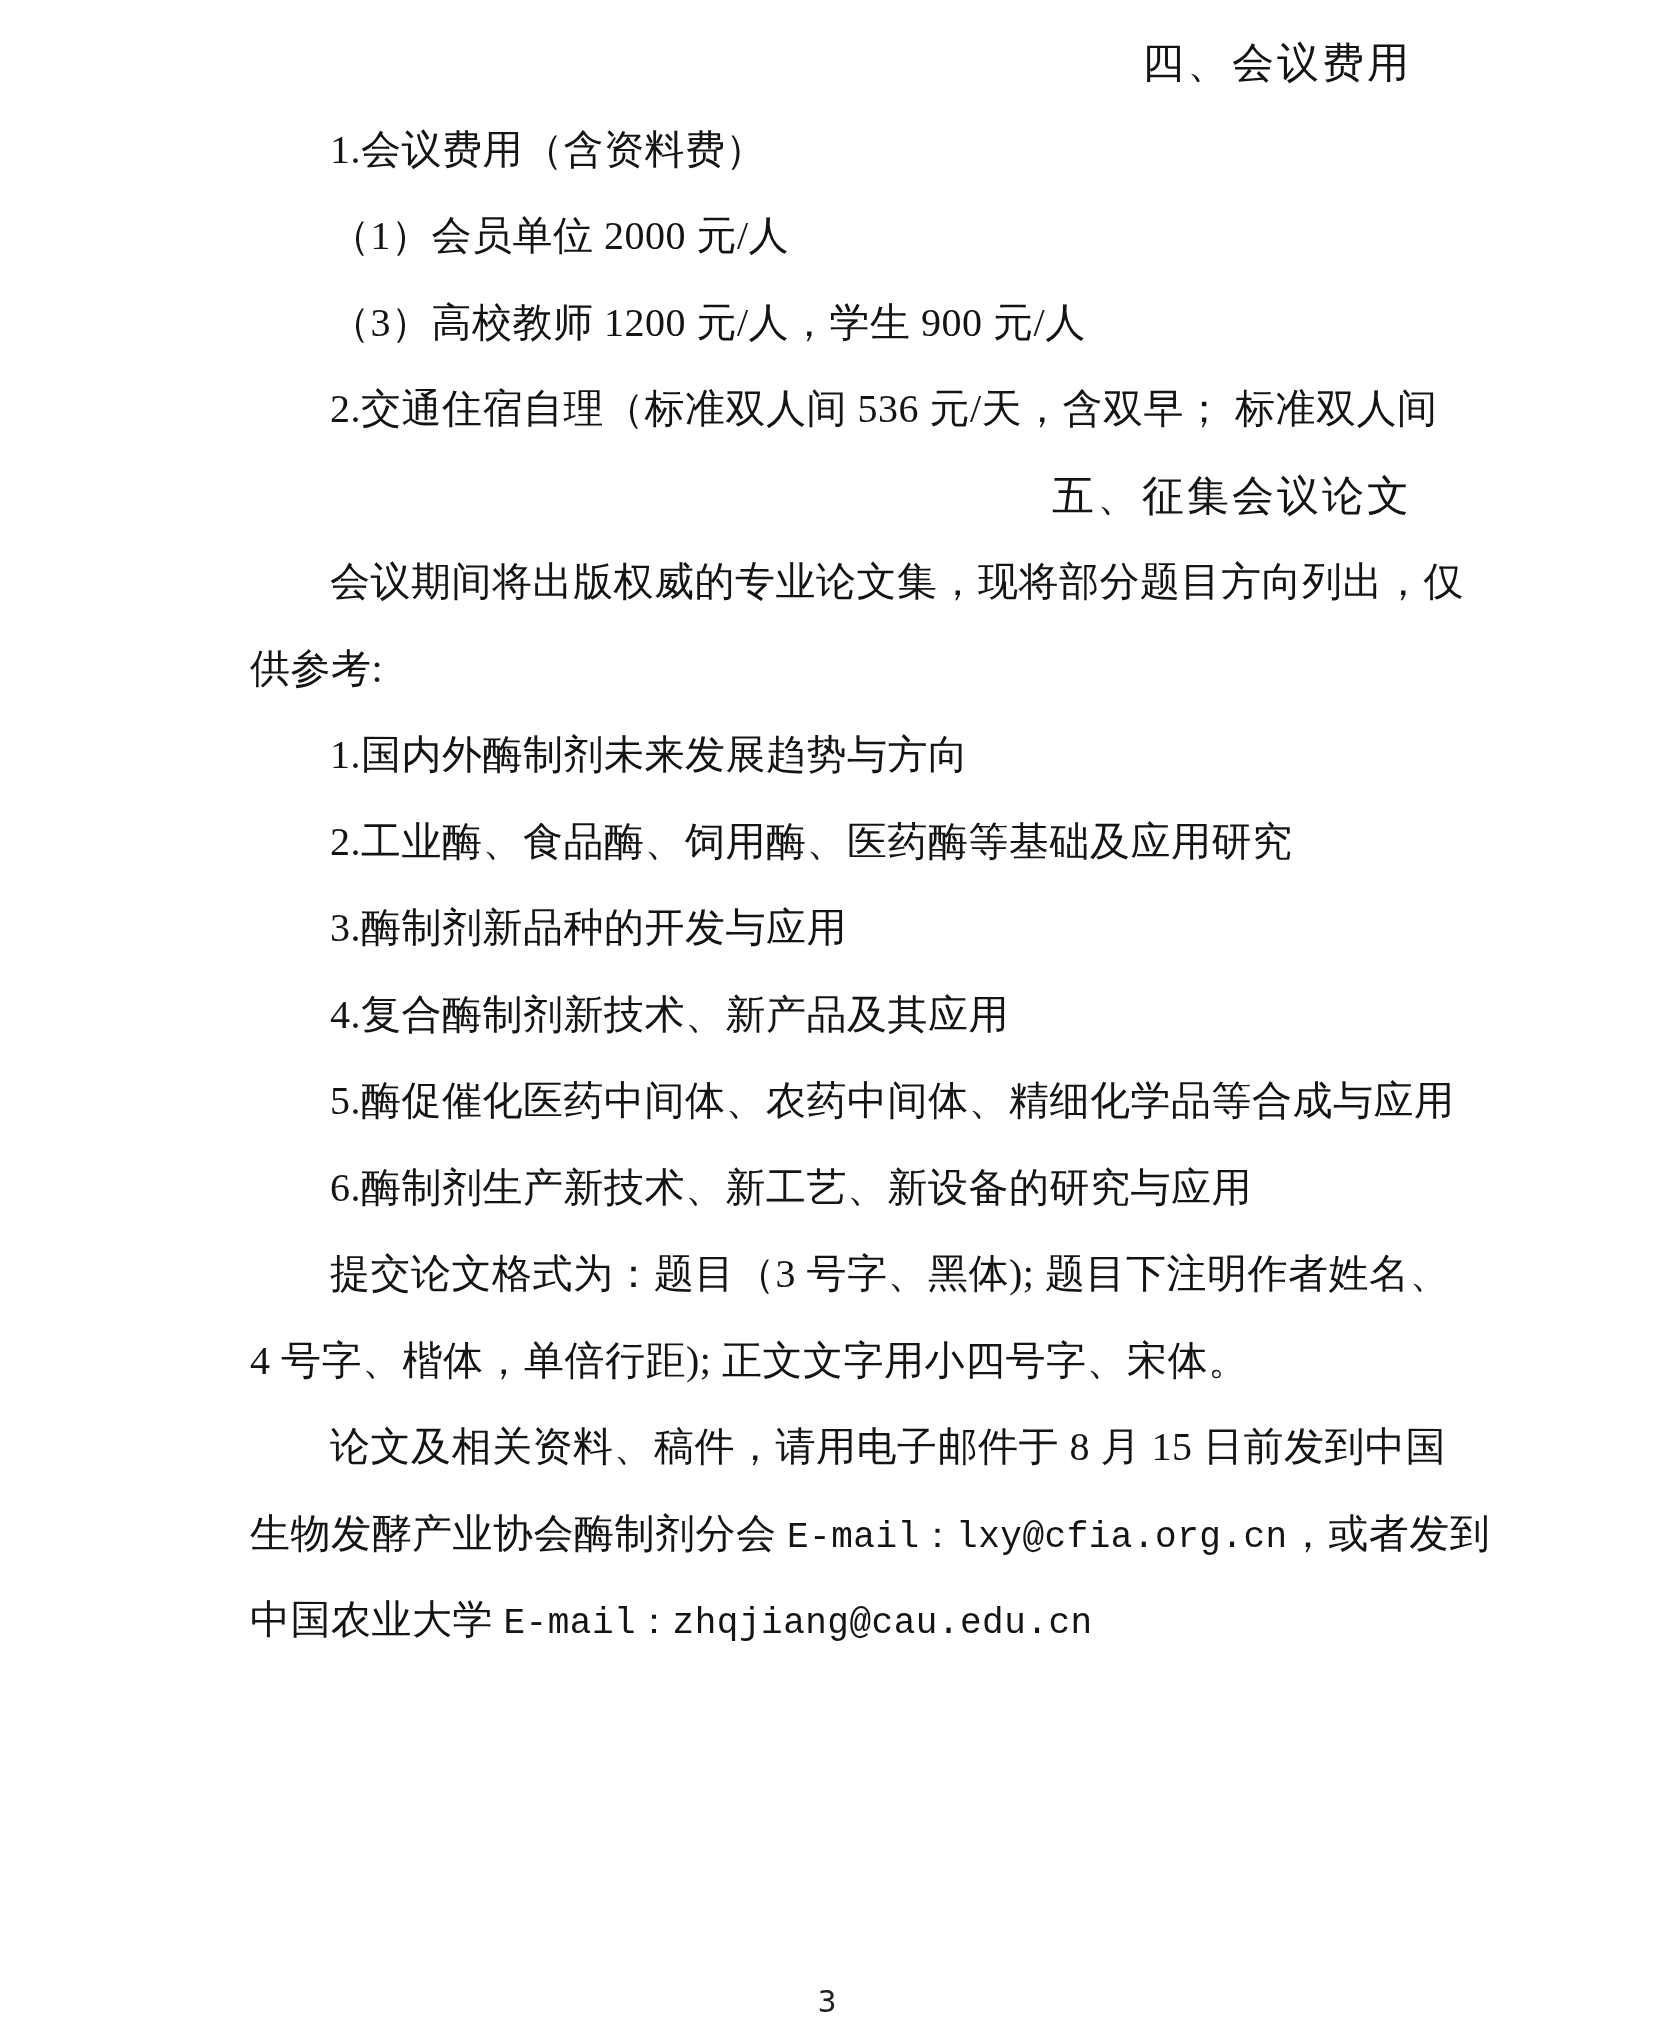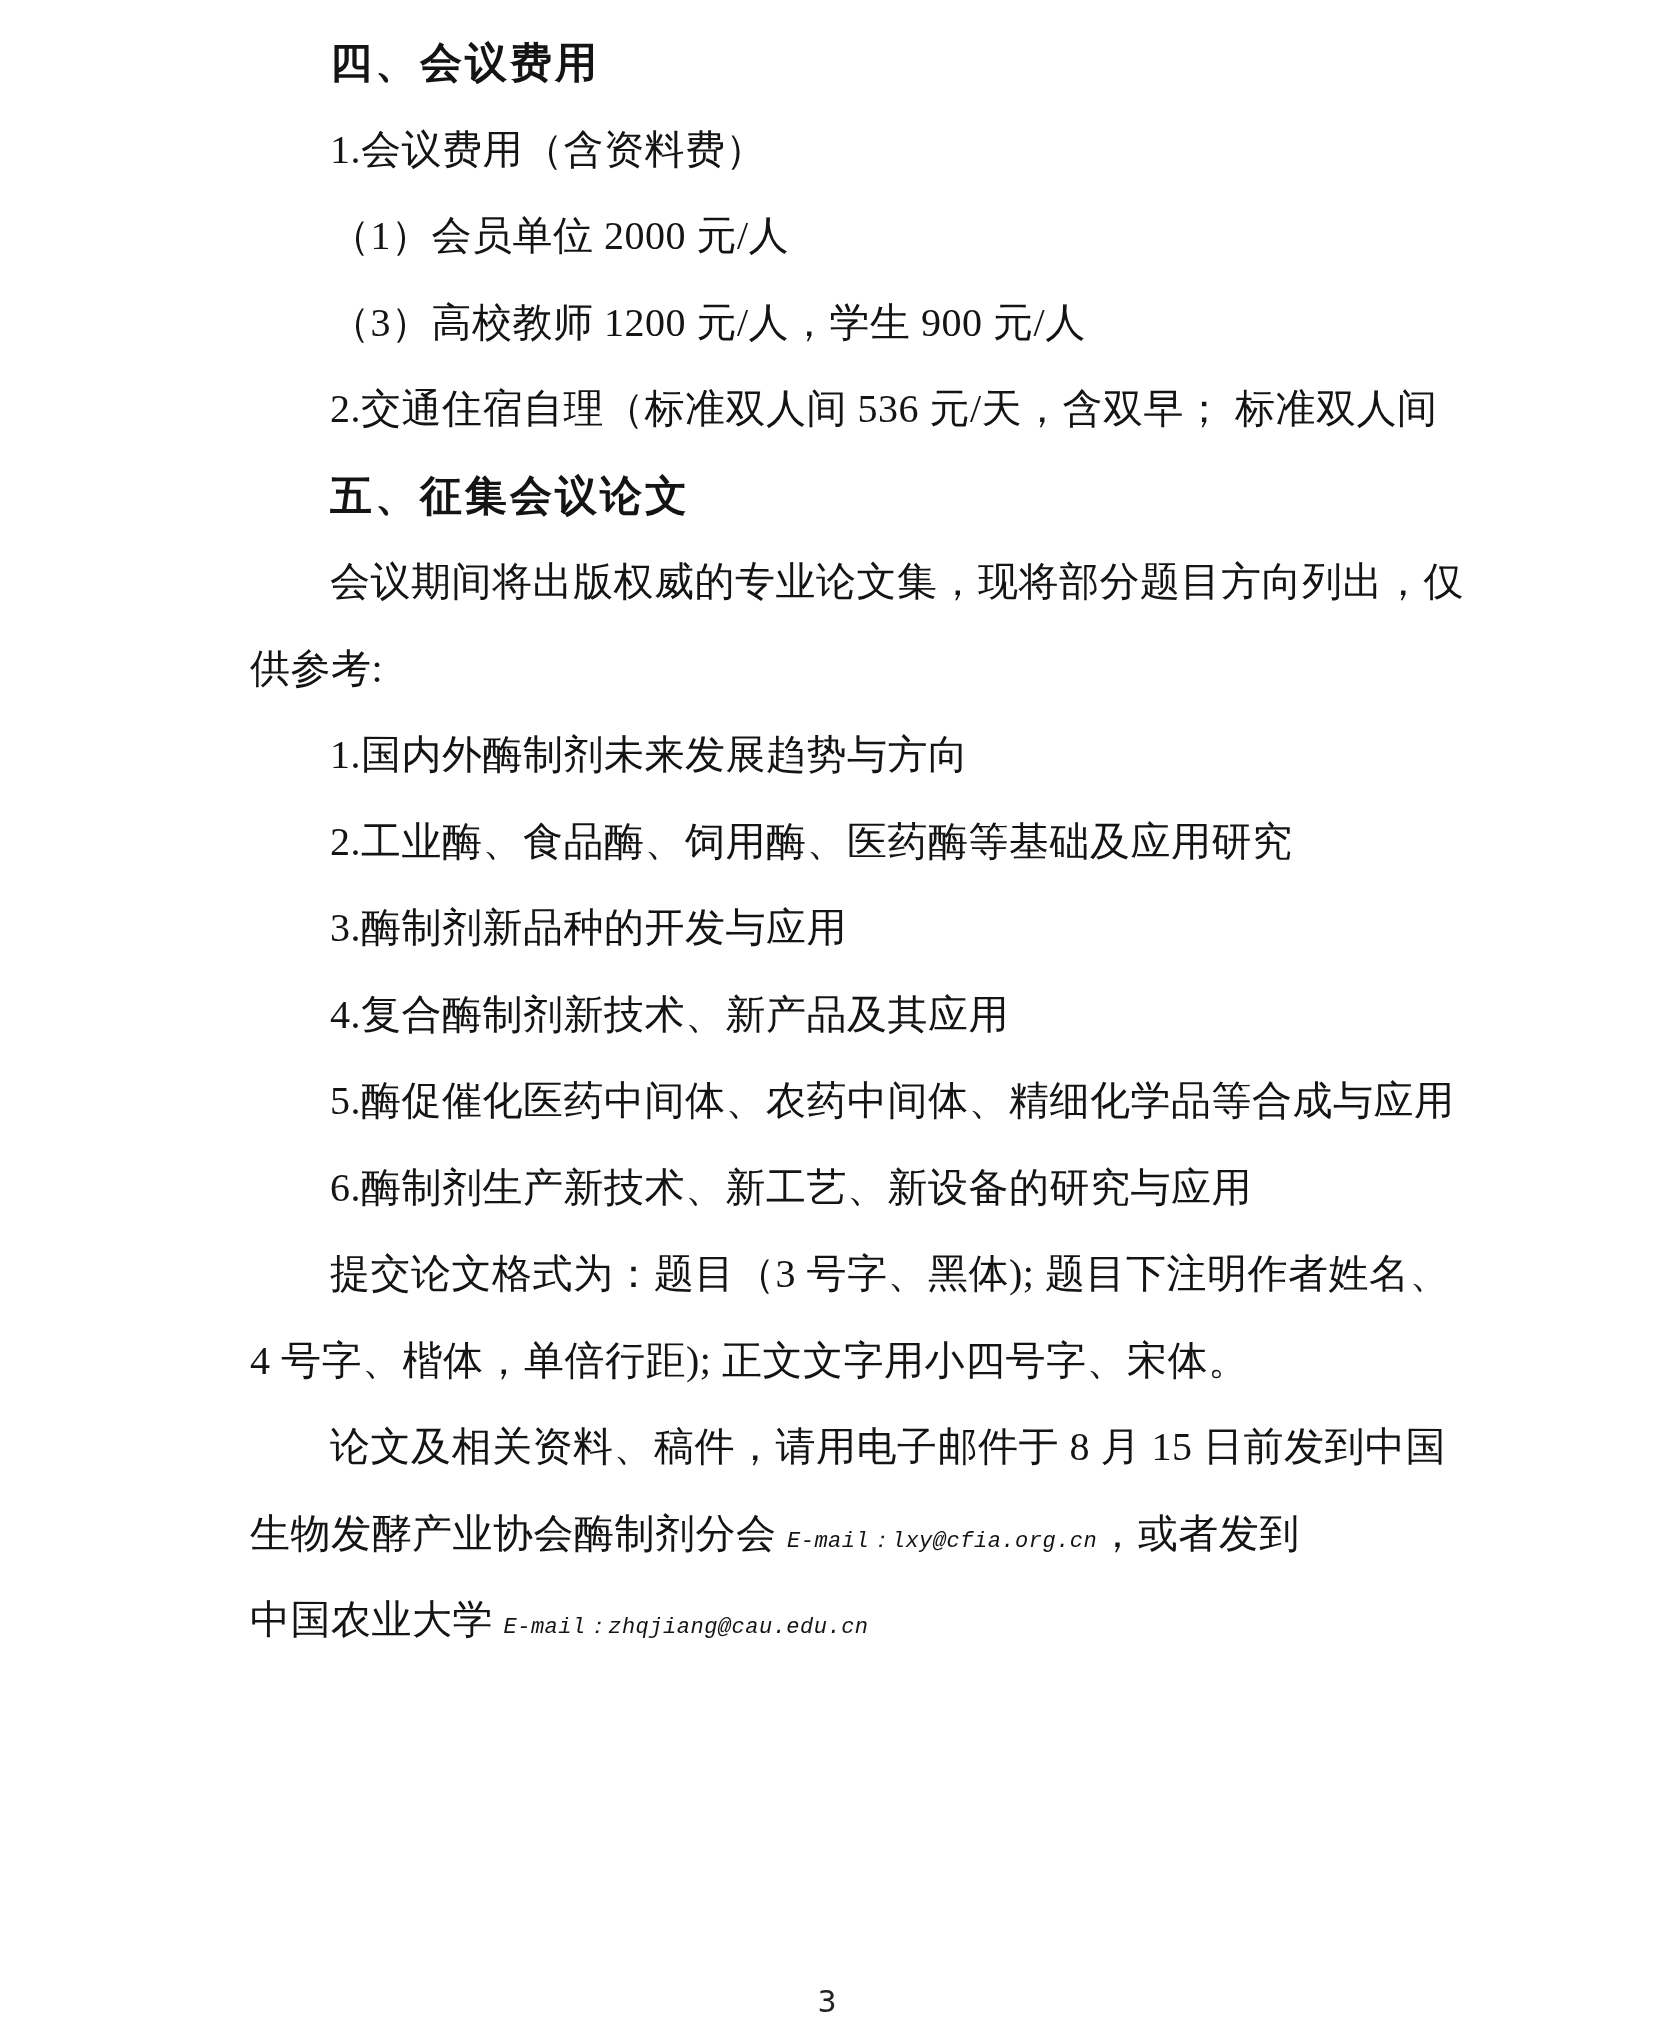--- a/index.html
+++ b/index.html
@@ -21,28 +21,28 @@
   .line {
     font-size: 40px;
     line-height: 86.5px;
     height: 86.5px;
     white-space: nowrap;
     letter-spacing: 0.5px;
   }
   .indent { padding-left: 80px; }
   .heading {
     font-family: "Liberation Sans", "DejaVu Sans", sans-serif;
-    font-weight: 700;
+    font-weight: 400;
     font-size: 42px;
     letter-spacing: 3px;
+    text-align: right;
   }
   .latin {
     font-family: "Liberation Mono", "DejaVu Sans Mono", monospace;
-    font-size: 22px;
-    font-style: italic;
+    font-size: 36px;
   }
   .page-number {
     position: absolute;
     left: 0;
     right: 0;
     bottom: 18px;
     text-align: center;
     font-size: 30px;
     font-family: "DejaVu Sans", "Liberation Sans", sans-serif;
     color: #222;

